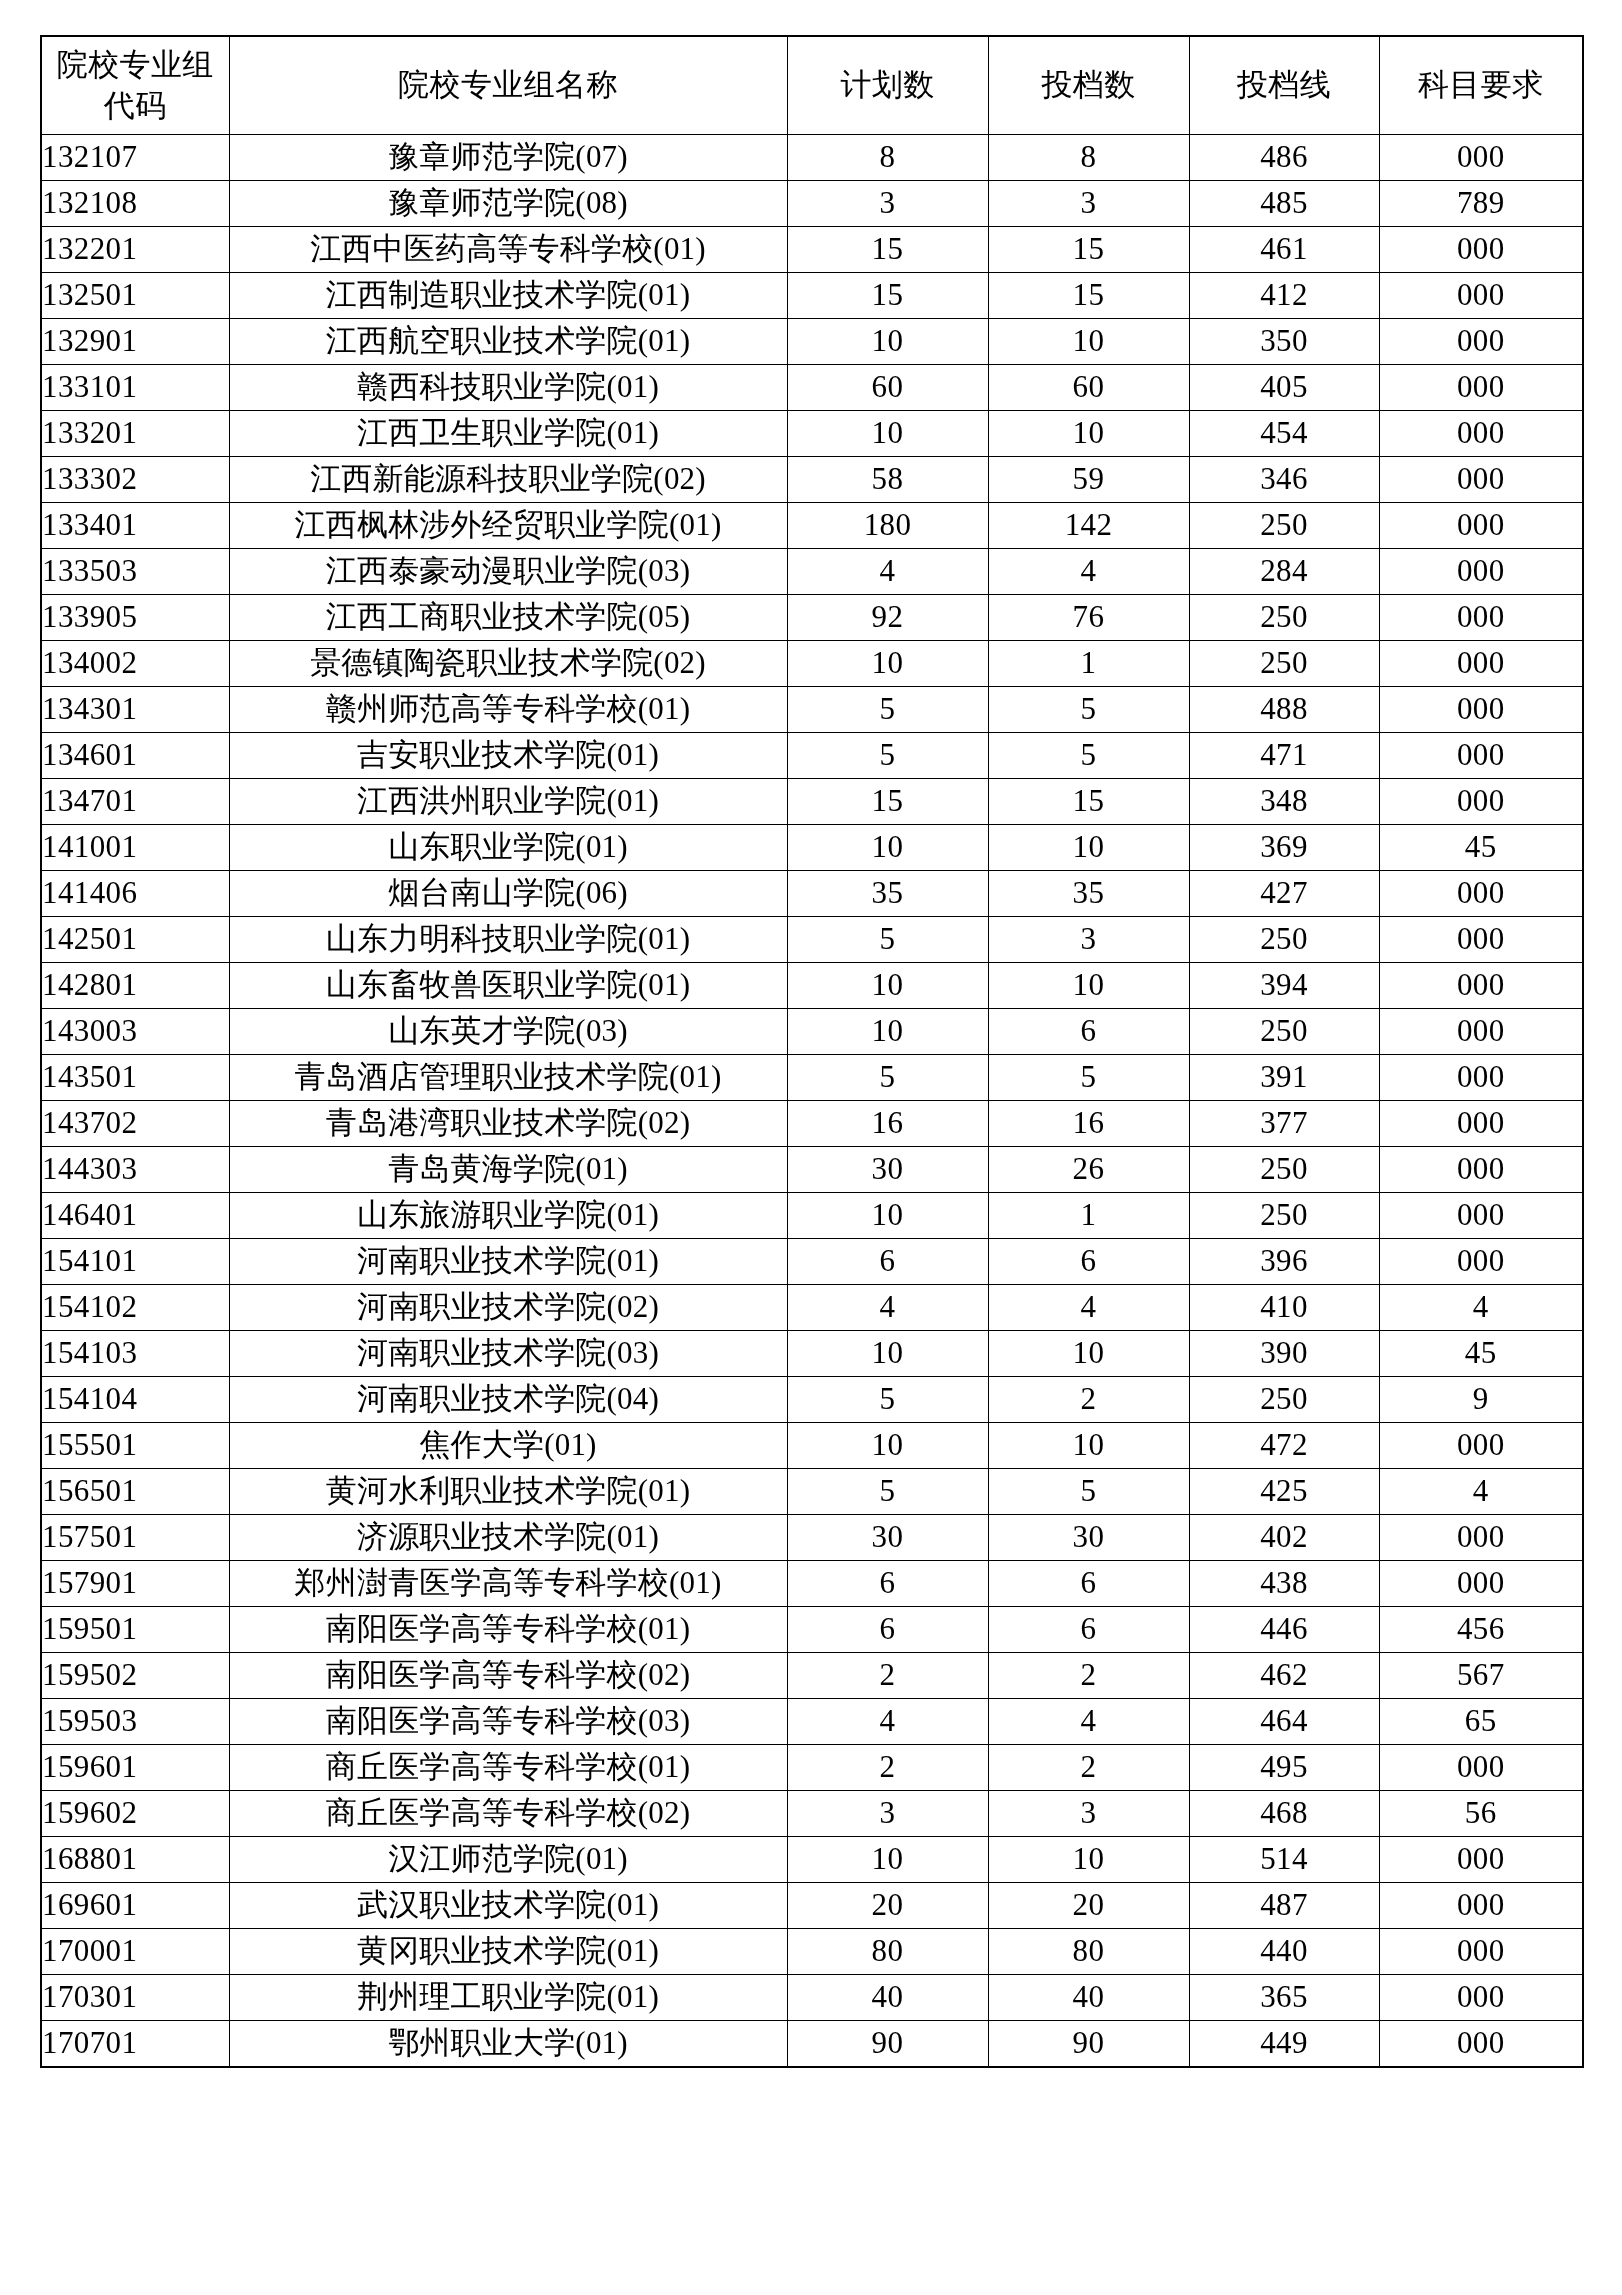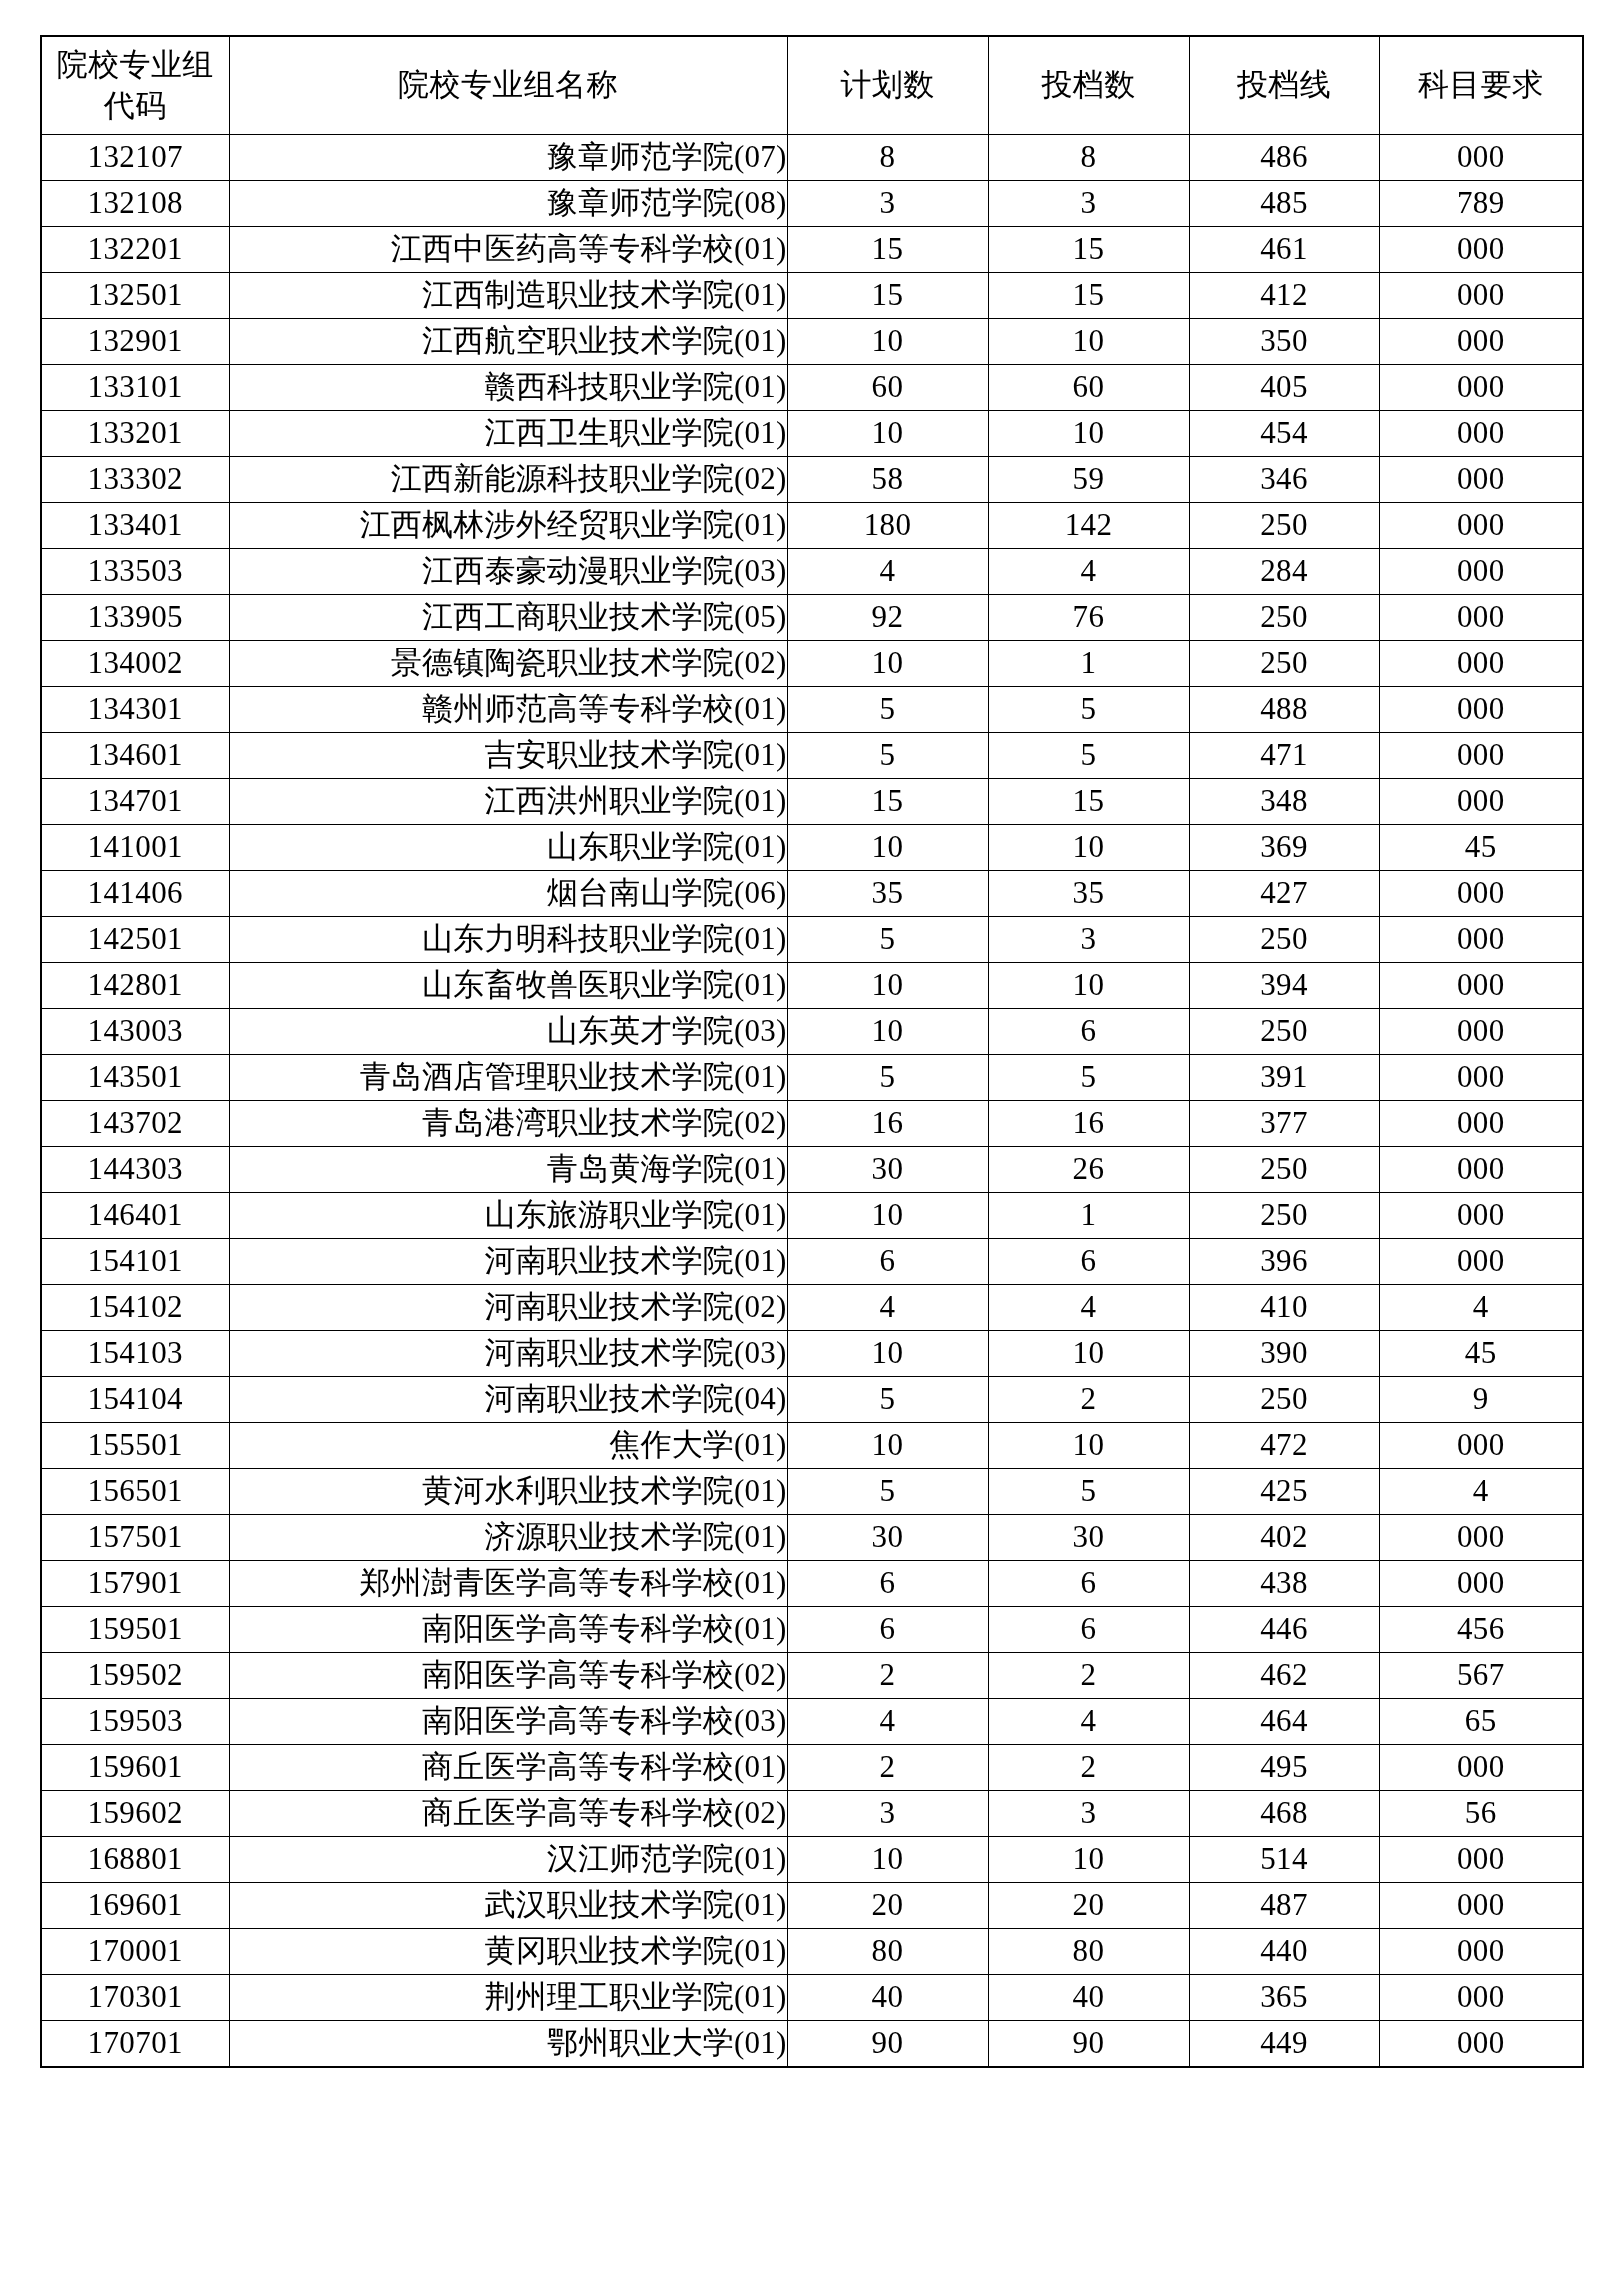--- a/index.html
+++ b/index.html
@@ -54,26 +54,26 @@
   thead th.code-head {
     line-height: 1.32;
     padding: 0 5.3px;
   }
 
   tbody td {
     height: 45px;
     font-size: 31px;
   }
   td.code {
-    text-align: center;
+    text-align: left;
     font-variant-numeric: lining-nums;
     letter-spacing: 0.4px;
   }
   td.name {
-    text-align: right;
+    text-align: center;
     padding-left: 12.3px;
     letter-spacing: 0.2px;
     margin-left: 28px;
   }
   td.num {
     text-align: center;
     letter-spacing: 0.4px;
   }
 </style>
 </head>

